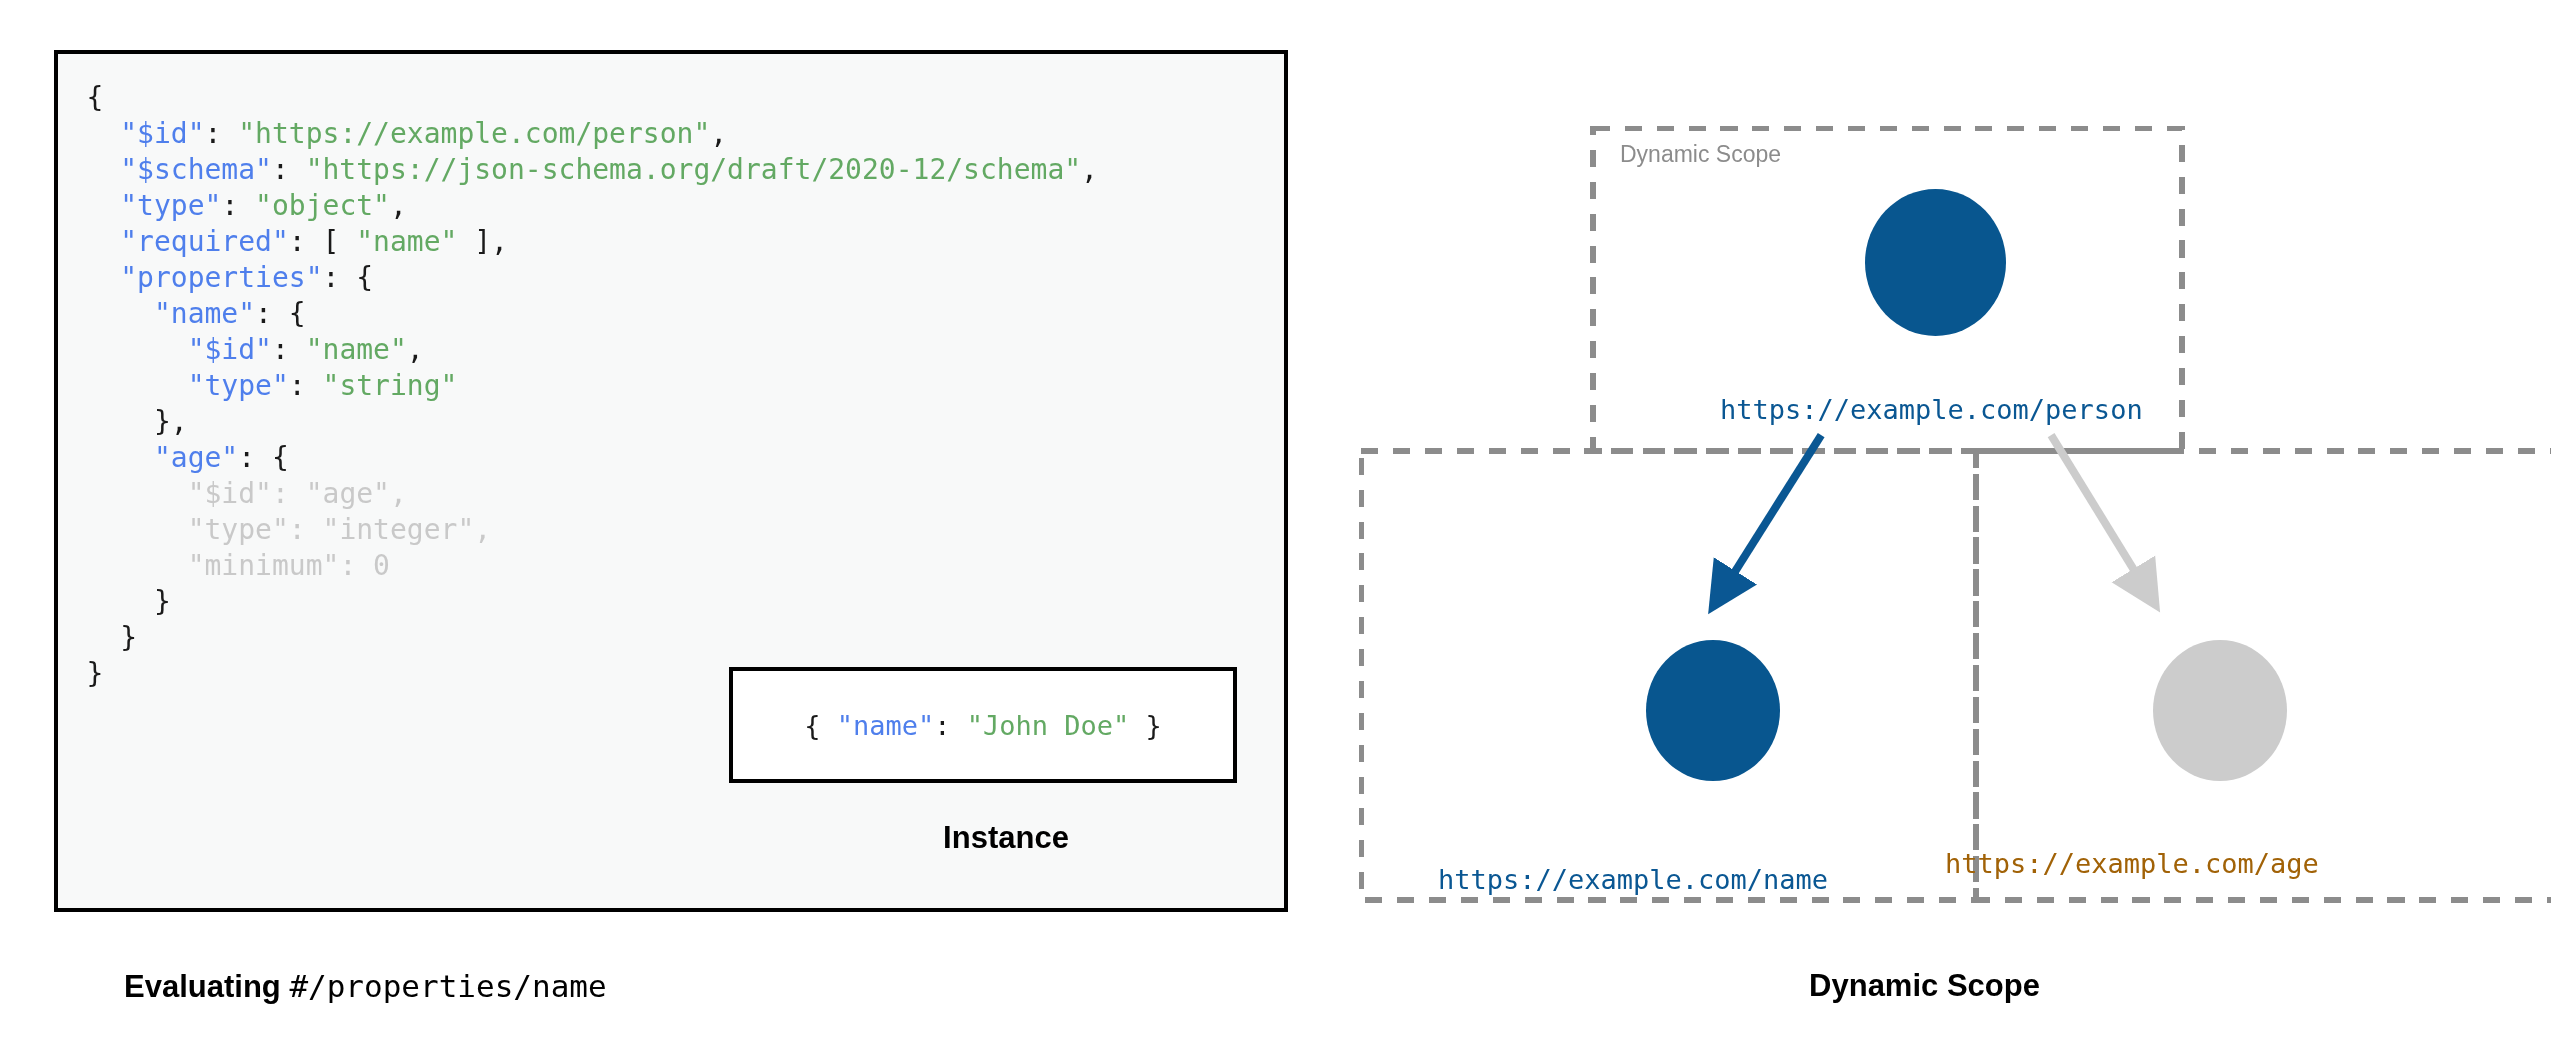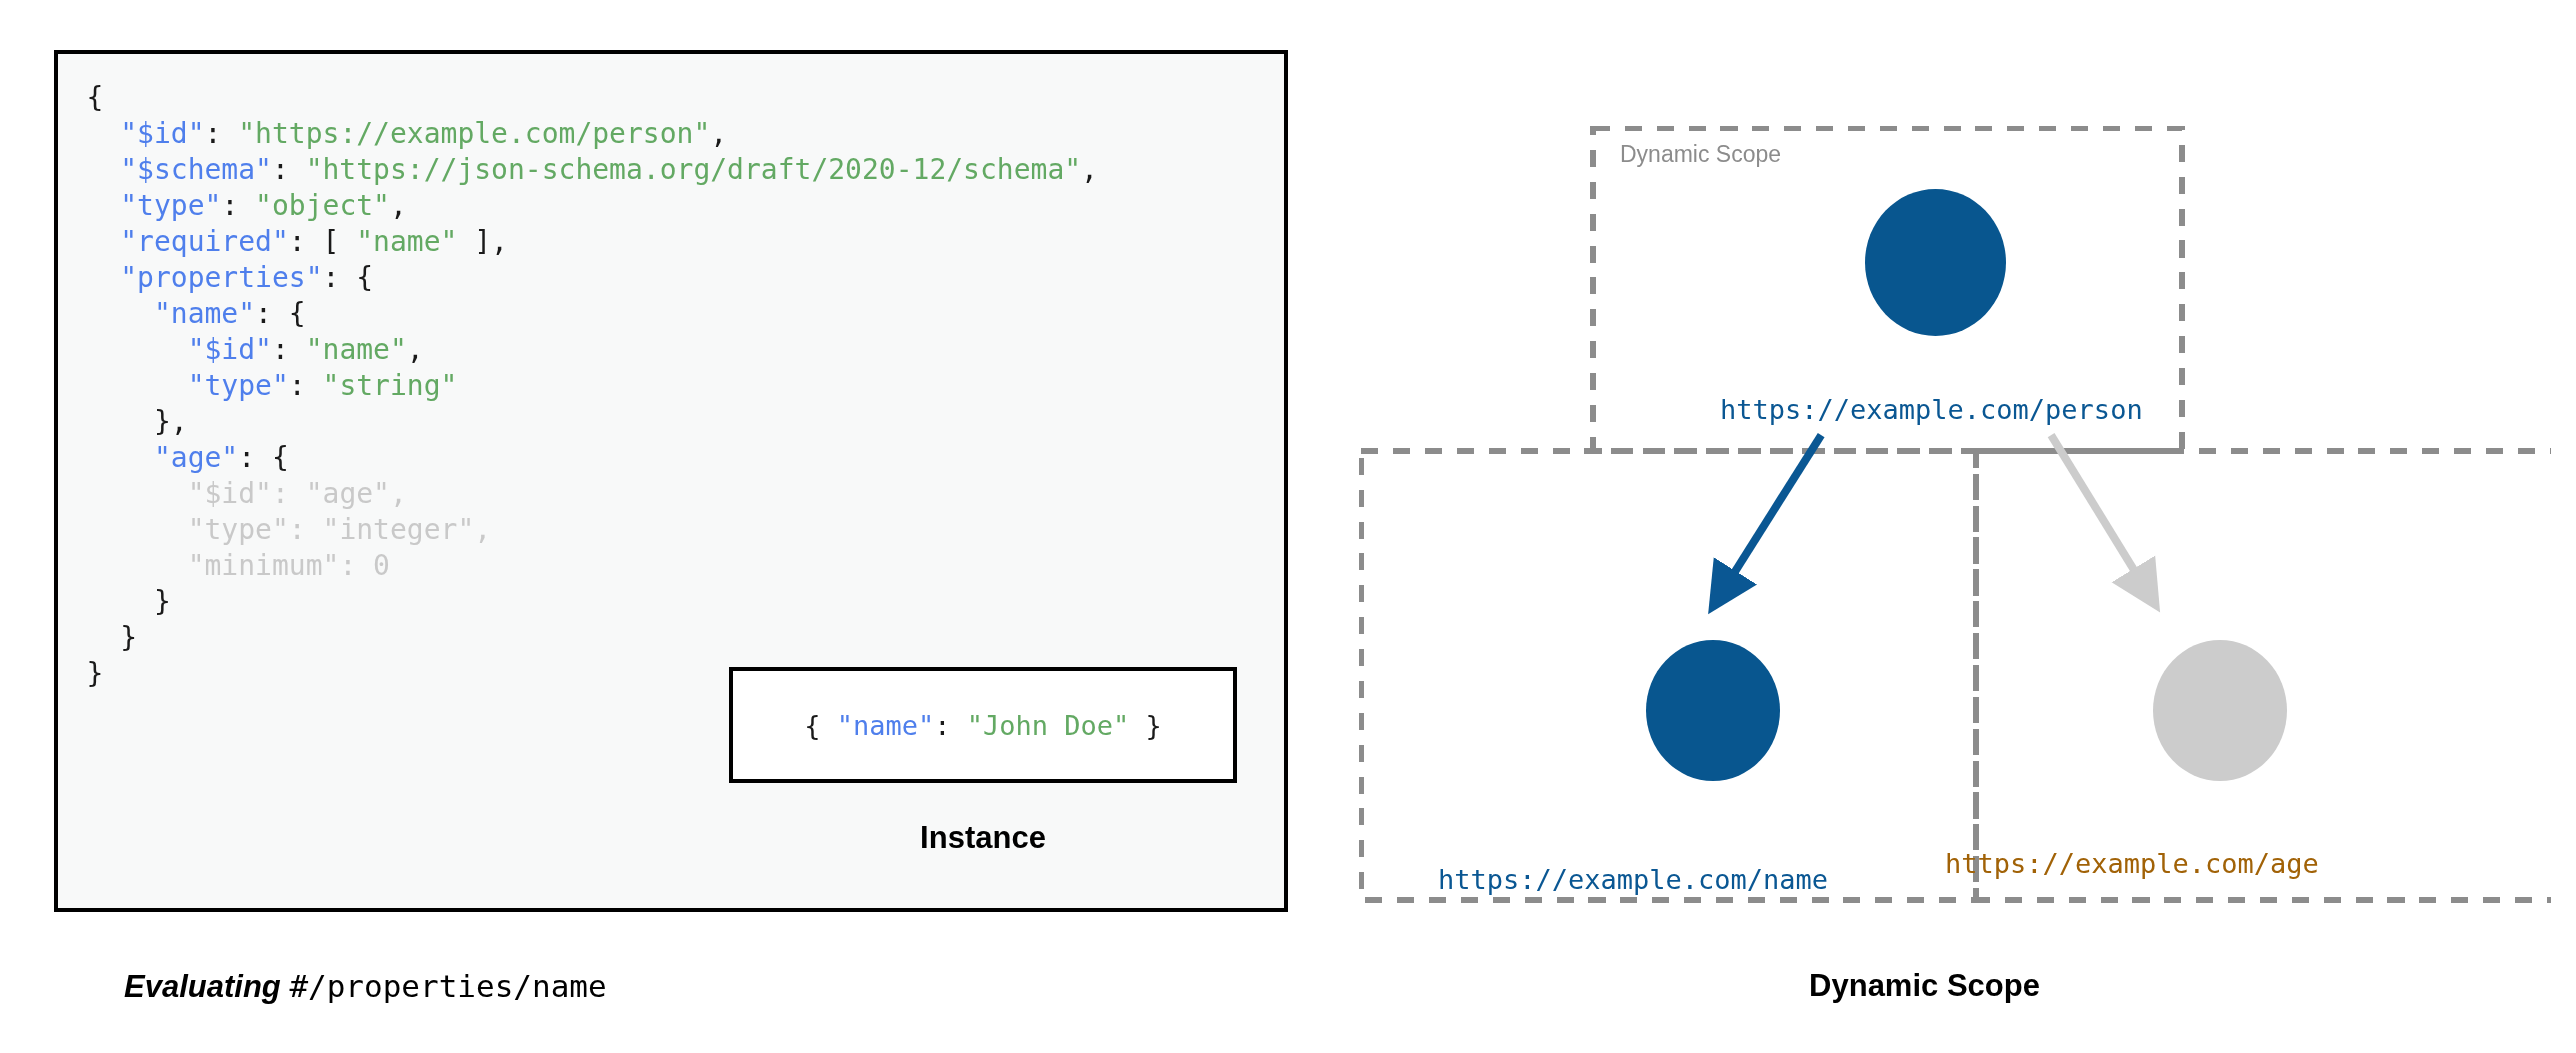--- a/index.html
+++ b/index.html
@@ -20,27 +20,27 @@
   .dim-s{color:#c9c9c9;}
   .dim-p{color:#c9c9c9;}
   .dim-n{color:#c9c9c9;}
 
   
   #instance-box{position:absolute;left:729px;top:667px;width:508px;height:116px;
                 box-sizing:border-box;border:4px solid #000000;background:#ffffff;
                 display:flex;align-items:center;justify-content:center;}
   #instance-code{font-family:"DejaVu Sans Mono","Liberation Mono",monospace;
                  font-size:27px;white-space:pre;color:#1a1a1a;}
-  #instance-caption{position:absolute;left:729px;top:820px;width:508px;
+  #instance-caption{position:absolute;left:752px;top:820px;width:508px;
                     text-align:center;font-size:31px;font-weight:bold;color:#000000;}
 
   
   #left-caption{position:absolute;left:124px;top:968px;font-size:31px;color:#000000;
                 white-space:pre;}
-  #left-caption .b{font-weight:bold;font-style:italic;}
+  #left-caption .b{font-weight:bold;}
   #left-caption .m{font-family:"DejaVu Sans Mono","Liberation Mono",monospace;
                    font-weight:normal;font-size:31px;}
 
   
   #right-diagram{position:absolute;left:1327px;top:68px;width:1224px;height:865px;}
   #svg-scope{position:absolute;left:0;top:0;width:1224px;height:865px;}
 
   .node-circle{position:absolute;border-radius:50%;}
   #circle-person{left:538px;top:121px;width:141px;height:147px;background:#08568f;}
   #circle-name{left:319px;top:572px;width:134px;height:141px;background:#08568f;}

